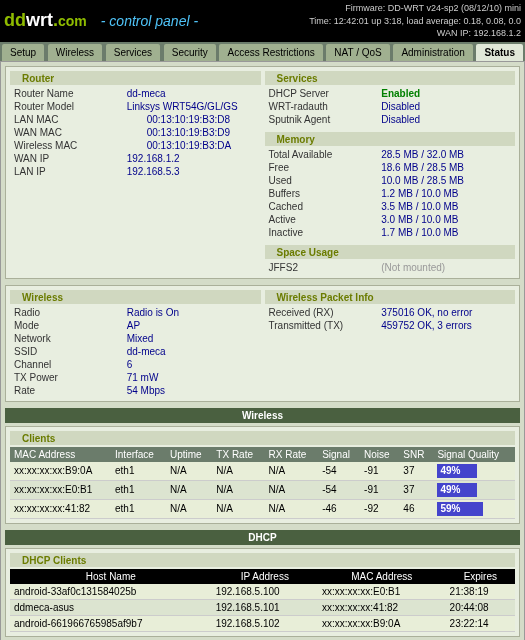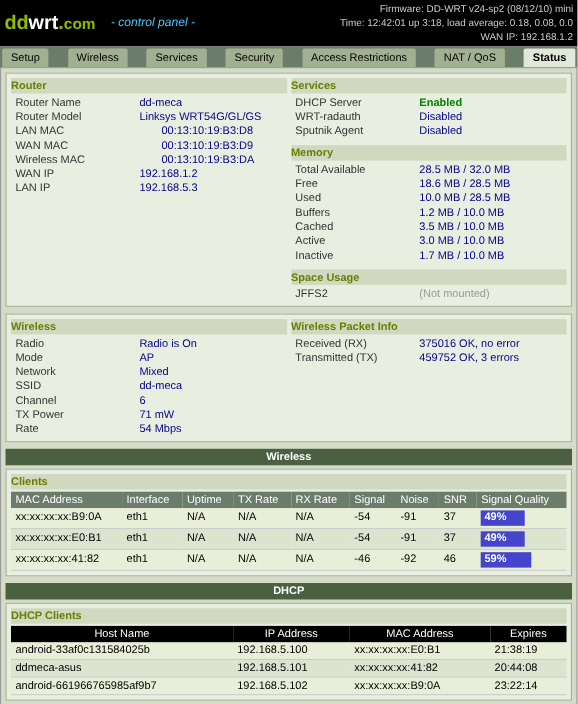--- a/index.html
+++ b/index.html
@@ -33,21 +33,21 @@
       font-size: 18px;
       font-weight: bold;
       font-family: Arial, sans-serif;
     }
     #logo-text span.dd { color: #8fbc00; }
     #logo-text span.wrt { color: #fff; }
     #logo-dot { color: #8fbc00; font-size: 18px; font-weight: bold; }
     #logo-com { color: #8fbc00; font-size: 14px; }
     #control-panel-title {
       color: #4fc3f7;
-      font-size: 11px;
+      font-size: 14px;
       font-style: italic;
       margin-left: 8px;
     }
     #header-info {
       color: #ccc;
       font-size: 9px;
       text-align: right;
       line-height: 1.4;
     }
     
@@ -118,21 +118,21 @@
     }
     .info-table td a {
       color: #00008b;
       text-decoration: none;
       padding-left: 20px;
     }
     .sub-section-title {
       color: #6b7c00;
       font-weight: bold;
       font-size: 10px;
-      padding: 2px 4px 1px 0;
+      padding: 2px 4px 1px 12px;
       background: #d0d8c0;
       margin-bottom: 2px;
     }
     
     .clients-table {
       width: 100%;
       border-collapse: collapse;
       font-size: 10px;
     }
     .clients-table th {
@@ -209,20 +209,21 @@
     </div>
   </div>
 
   <div id="nav">
     <div class="nav-item">Setup</div>
     <div class="nav-item">Wireless</div>
     <div class="nav-item">Services</div>
     <div class="nav-item">Security</div>
     <div class="nav-item">Access Restrictions</div>
     <div class="nav-item">NAT / QoS</div>
+    <div class="nav-item">Administration</div>
     <div class="nav-item active">Status</div>
   </div>
 
   <div id="content">
 
 
     <div class="section-box two-col">
 
       <div class="col-left">
         <div class="sub-section-title">Router</div>

